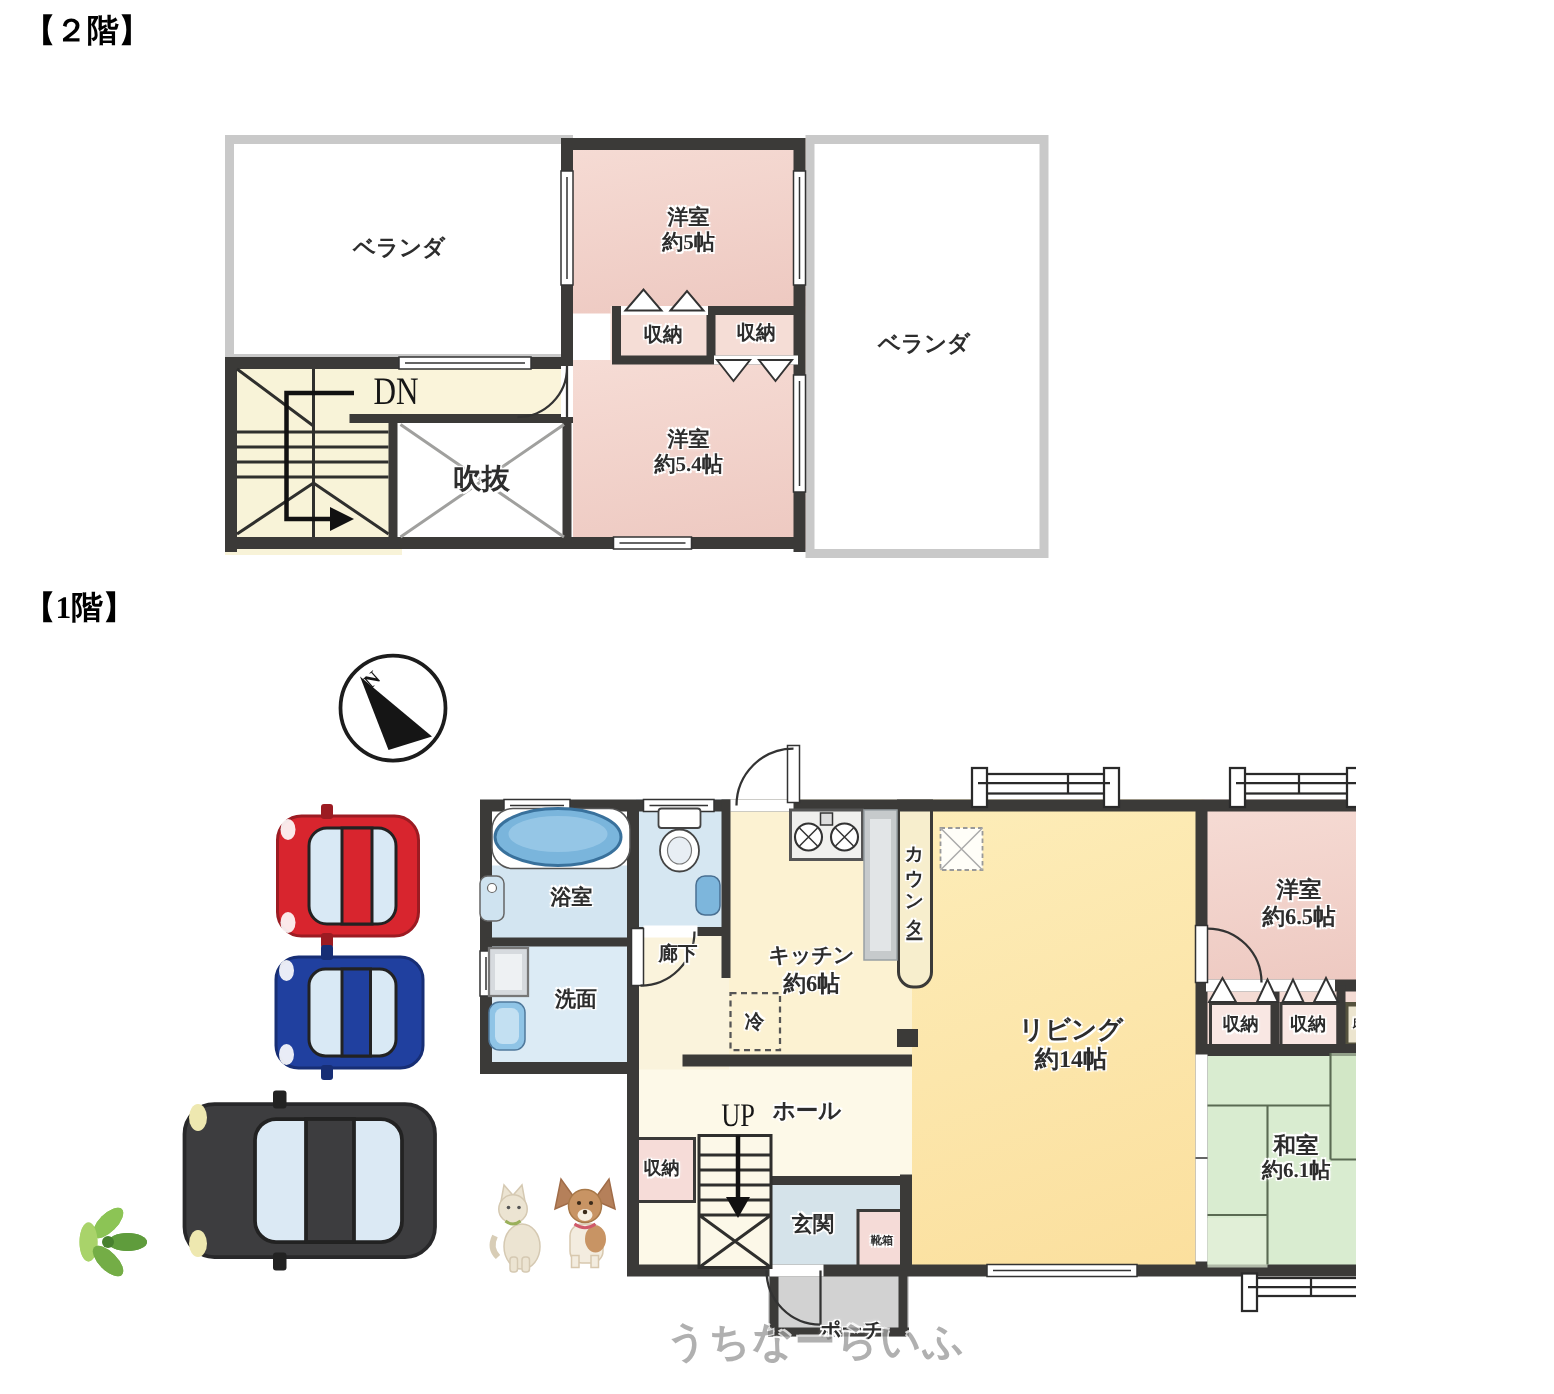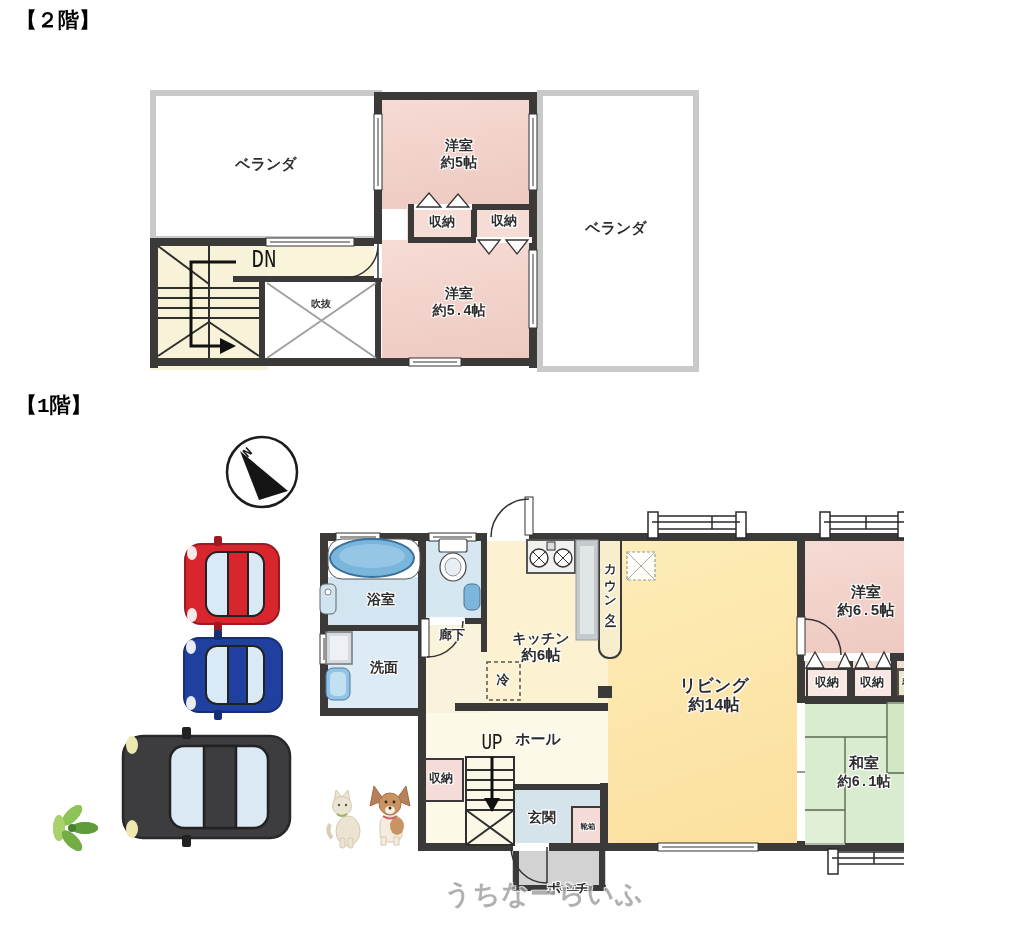--- a/index.html
+++ b/index.html
@@ -1,17 +1,17 @@
 <!DOCTYPE html>
 <html><head>
 <meta charset="utf-8">
 <style>
   html,body{margin:0;padding:0;background:#fff;}
   #canvas{position:relative;width:904px;height:929px;background:#fff;overflow:hidden;
-    font-family:Liberation Mono, monospace;}
+    font-family:Liberation Serif, serif;}
   .room{position:absolute;box-sizing:border-box;}
   .overlay{position:absolute;left:0;top:0;z-index:10;pointer-events:none;}
   .lbl{position:absolute;transform:translate(-50%,-50%);font-weight:bold;color:#2d2d2d;
     white-space:nowrap;z-index:20;text-align:center;line-height:1.2;
     text-shadow:-1px -1px 0 #fff,1px -1px 0 #fff,-1px 1px 0 #fff,1px 1px 0 #fff,0 0 3px #fff;}
   .dirlbl{font-weight:500;color:#161616;text-shadow:none;}
   .title{position:absolute;font-size:21px;font-weight:bold;color:#000;z-index:20;}
   .vert{writing-mode:vertical-rl;letter-spacing:2px;}
   .watermark{position:absolute;left:444px;top:876px;font-size:27px;font-weight:bold;
     color:#9d9d9d;opacity:.8;letter-spacing:1px;z-index:30;
@@ -297,21 +297,21 @@
     <div>洋室</div>
     <div>約5帖</div>
   </div>
   <div class="lbl" style="left:442px;top:223px;font-size:13px;">収納</div>
   <div class="lbl" style="left:504px;top:222px;font-size:13px;">収納</div>
   <div class="lbl" style="left:459px;top:303px;font-size:14px;">
     <div>洋室</div>
     <div>約5.4帖</div>
   </div>
   <div class="lbl dirlbl" style="left:264px;top:261px;font-size:26px;transform:translate(-50%,-50%) scaleX(.8);">DN</div>
-  <div class="lbl" style="left:321px;top:305px;font-size:10px;">吹抜</div>
+  <div class="lbl" style="left:321px;top:321px;font-size:19px;">吹抜</div>
 
   <div class="lbl dirlbl" style="left:248px;top:453px;font-size:13px;transform:translate(-50%,-50%) rotate(-42deg);font-weight:bold;">N</div>
   <div class="lbl" style="left:381px;top:600px;font-size:14px;">浴室</div>
   <div class="lbl" style="left:384px;top:668px;font-size:14px;">洗面</div>
   <div class="lbl" style="left:452px;top:636px;font-size:13px;">廊下</div>
   <div class="lbl" style="left:541px;top:648px;font-size:14px;">
     <div>キッチン</div>
     <div style="font-size:15px;">約6帖</div>
   </div>
   <div class="lbl vert" style="left:609px;top:588px;font-size:12.5px;">カウンター</div>

